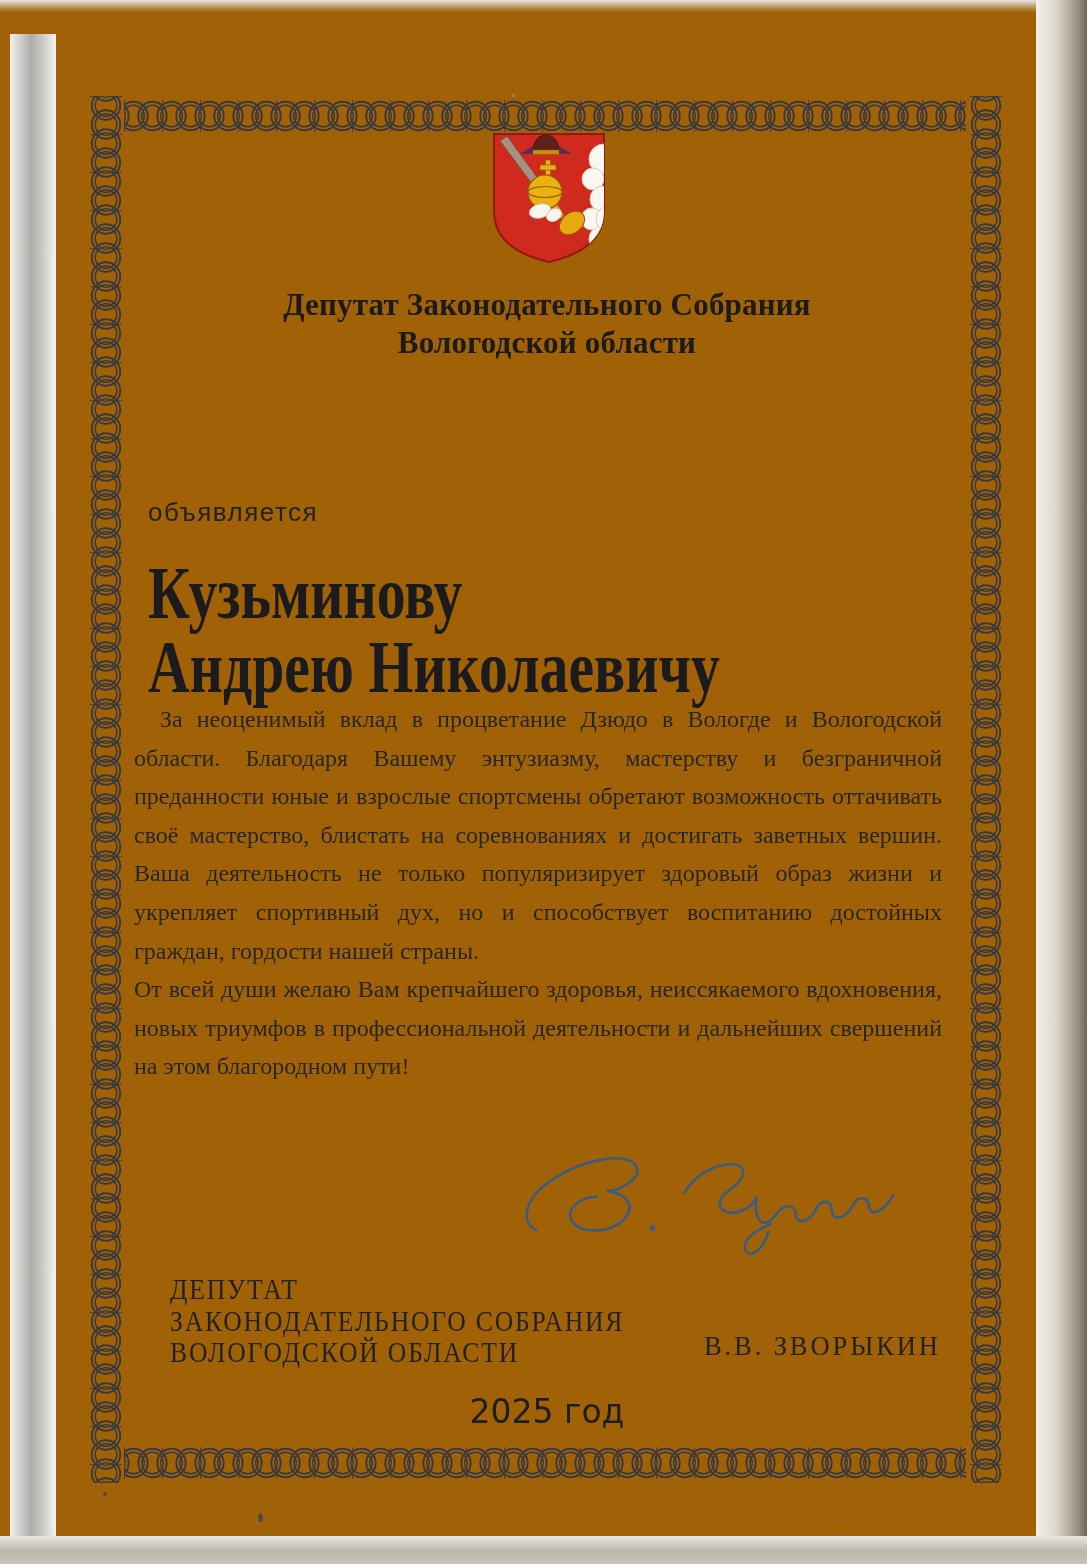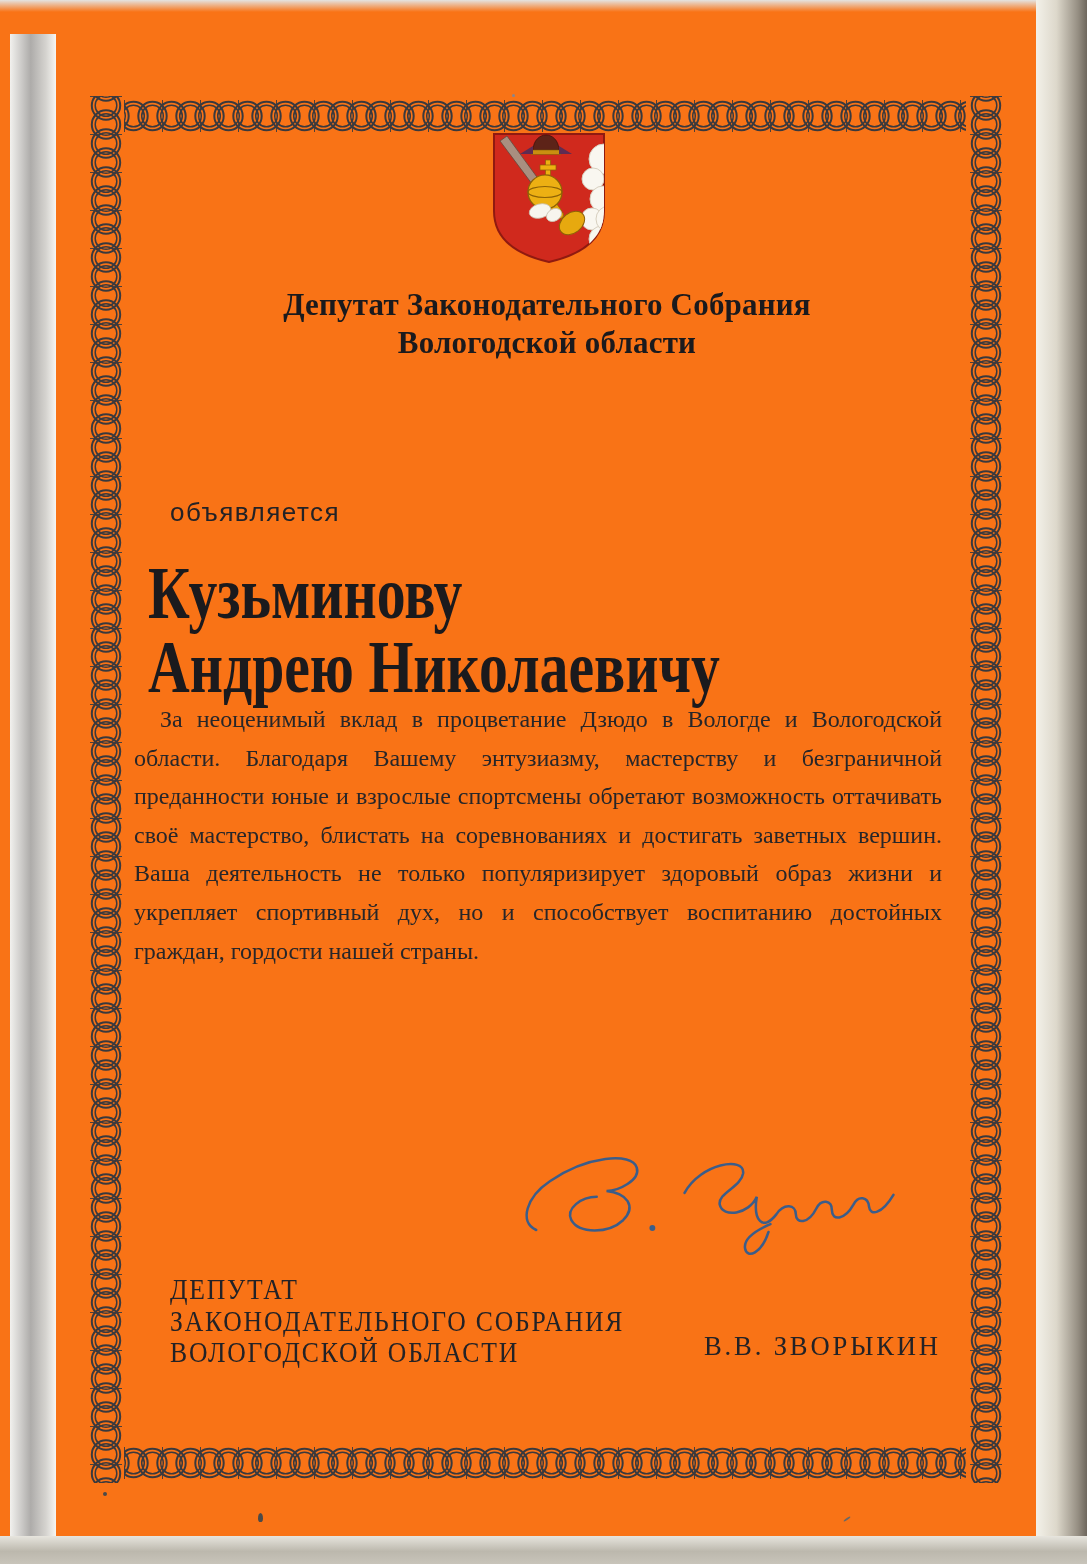--- a/index.html
+++ b/index.html
@@ -1,34 +1,34 @@
 <!DOCTYPE html>
 <html><head>
 <meta charset="utf-8">
 <style>
   html,body{margin:0;padding:0;background:#dfdedb;}
-  .photo{position:relative;width:1087px;height:1564px;background:#f97316;overflow:hidden;
+  .photo{position:relative;width:1087px;height:1564px;background:#a16207;overflow:hidden;
          font-family:"Liberation Serif",serif;color:#201f22;}
   .abs{position:absolute;}
   
   .edge-left{left:10px;top:34px;width:46px;height:1530px;
     background:linear-gradient(to right,#f2f1ee 0%,#aeacaa 45%,#d5d3cf 78%,#f7f6f2 100%);}
   .edge-right{left:1036px;top:0;width:51px;height:1564px;
     background:linear-gradient(to right,#f3f1e9 0%,#ddd8cb 40%,#968f83 82%,#6e675d 100%);}
   .edge-bottom{left:0;top:1536px;width:1087px;height:28px;
     background:linear-gradient(to bottom,#e7e5de 0%,#bcb8ad 55%,#c8c4ba 100%);}
   .edge-top{left:0;top:0;width:1087px;height:12px;
     background:linear-gradient(to bottom,#e4e3e0,rgba(251,250,244,0));}
   .speck{border-radius:50%;background:#4c4a48;}
   
   .issuer{left:128px;top:286px;width:838px;text-align:center;font-weight:bold;
           font-size:31px;line-height:38px;color:#1b1a1d;letter-spacing:0.2px;}
   .cert-title{left:161px;top:432px;font-family:"Liberation Sans",sans-serif;font-weight:bold;
           font-size:41px;letter-spacing:15px;color:#171619;white-space:nowrap;}
-  .cert-subtitle{left:170px;top:497px;font-family:"Liberation Sans",sans-serif;
+  .cert-subtitle{left:148px;top:497px;font-family:"Liberation Sans",sans-serif;
           font-size:26px;letter-spacing:1.5px;color:#232226;}
   .recipient{left:148px;top:556px;font-size:74px;line-height:74px;font-weight:bold;
           transform:scaleX(0.78);transform-origin:0 0;white-space:nowrap;color:#1b1a1d;}
   .body-text{left:134px;top:700px;width:808px;font-size:24px;line-height:38.6px;
           text-align:justify;color:#272629;}
   .body-text p{margin:0;}
   .body-text p.indent{text-indent:26px;}
   .sig-block{left:170px;top:1274px;font-size:28.5px;line-height:31.5px;letter-spacing:2px;
           transform:scaleX(0.9);transform-origin:0 0;white-space:nowrap;color:#232226;}
   .signer-name{left:704px;top:1330px;font-size:28px;letter-spacing:3px;
@@ -132,40 +132,42 @@
 
   <div class="abs cert-subtitle">объявляется</div>
 
   <div class="abs recipient">
     <div>Кузьминову</div>
     <div>Андрею Николаевичу</div>
   </div>
 
   <div class="abs body-text">
     <p class="indent">За неоценимый вклад в процветание Дзюдо в Вологде и Вологодской области. Благодаря Вашему энтузиазму, мастерству и безграничной преданности юные и взрослые спортсмены обретают возможность оттачивать своё мастерство, блистать на соревнованиях и достигать заветных вершин. Ваша деятельность не только популяризирует здоровый образ жизни и укрепляет спортивный дух, но и способствует воспитанию достойных граждан, гордости нашей страны.</p>
+    <p>От всей души желаю Вам крепчайшего здоровья, неиссякаемого вдохновения, новых триумфов в профессиональной деятельности и дальнейших свершений на этом благородном пути!</p>
   </div>
 
   <div class="abs" style="left:512px;top:1148px;width:392px;height:122px;">
     <svg width="392" height="122" viewBox="0 0 400 125">
       <g fill="none" stroke="#2d5c93" stroke-width="2.6" stroke-linecap="round" opacity="0.92">
         <path d="M24,84 C6,76 14,50 38,34 C76,8 122,4 127,20 C131,33 108,44 96,44 C117,46 127,60 113,74 C98,88 68,88 60,74 C54,62 70,50 86,50"></path>
         <path d="M176,46 C192,16 238,8 236,26 C234,40 210,46 212,58 C215,72 242,68 250,50 C246,74 256,86 270,68 C278,56 290,58 290,68 C290,78 303,78 311,62 C316,52 327,53 327,64 C327,75 340,74 349,58 C354,48 364,50 365,60 C366,70 378,68 390,48"></path>
         <path d="M262,86 C255,108 240,114 238,103 C236,92 250,84 264,78"></path>
       </g>
       <circle cx="143" cy="82" r="3" fill="#2d5c93" opacity="0.92"></circle>
     </svg>
   </div>
 
   <div class="abs sig-block">
     <div>ДЕПУТАТ</div>
     <div>ЗАКОНОДАТЕЛЬНОГО СОБРАНИЯ</div>
     <div>ВОЛОГОДСКОЙ ОБЛАСТИ</div>
   </div>
   <div class="abs signer-name">В.В. ЗВОРЫКИН</div>
 
+  <div class="abs year-line">2025 год</div>
 
   <div class="abs speck" style="left:103px;top:1492px;width:4px;height:4px;"></div>
   <div class="abs speck" style="left:258px;top:1513px;width:5px;height:9px;border-radius:50% 50% 50% 50%/60% 60% 40% 40%;"></div>
   <div class="abs speck" style="left:843px;top:1518px;width:8px;height:2px;transform:rotate(-35deg);background:#6a6865;"></div>
   <div class="abs speck" style="left:512px;top:94px;width:3px;height:3px;background:#87858f;"></div>
 
   <div class="abs edge-top"></div>
   <div class="abs edge-left"></div>
   <div class="abs edge-right"></div>
   <div class="abs edge-bottom"></div>

